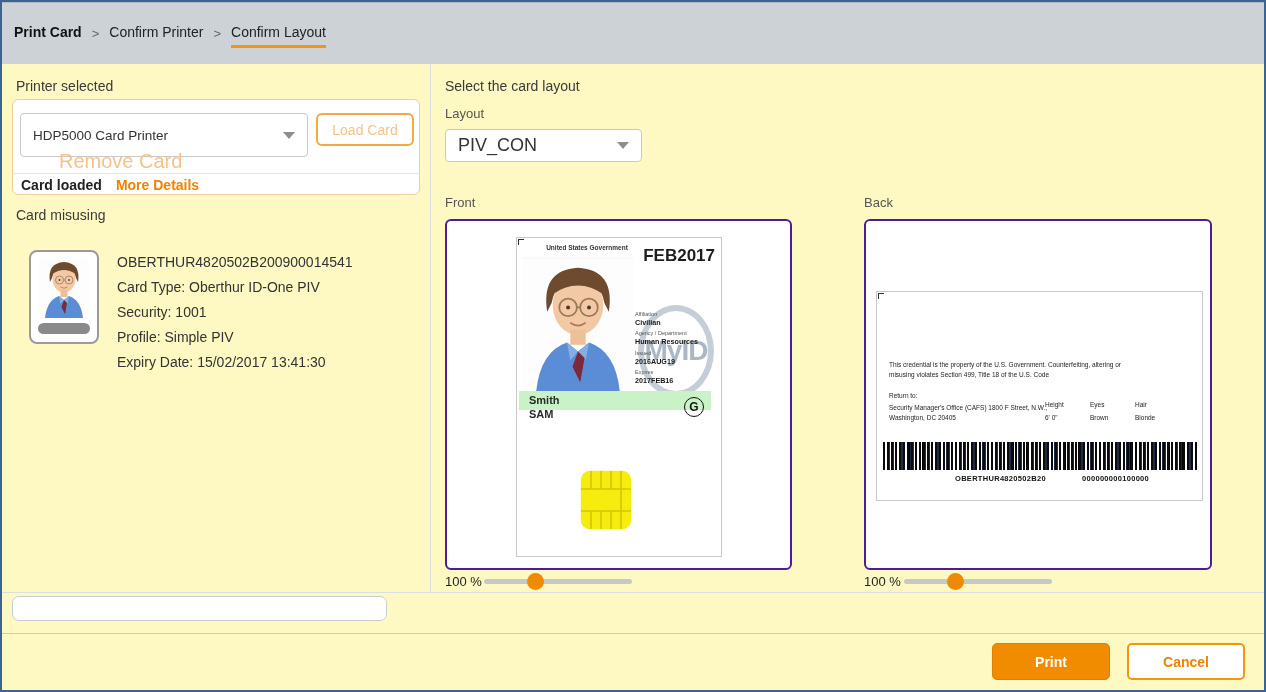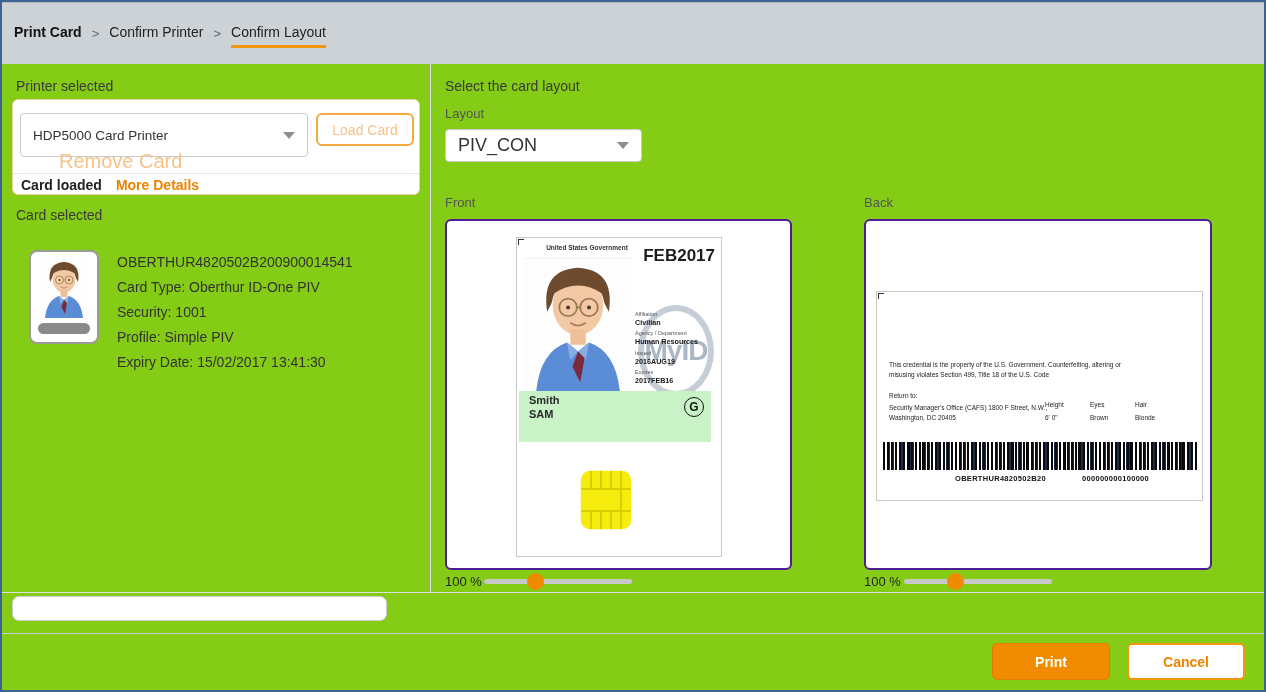--- a/index.html
+++ b/index.html
@@ -1,18 +1,18 @@
 <!DOCTYPE html>
 <html><head>
 <meta charset="utf-8">
 <style>
   * { margin:0; padding:0; box-sizing:border-box; }
   html,body { width:1266px; height:692px; }
   body { font-family:"Liberation Sans", sans-serif; background:#fff; }
-  .app { position:relative; width:1266px; height:692px; border:2px solid #3a6494; background:#84cc16; overflow:hidden; }
+  .app { position:relative; width:1266px; height:692px; border:2px solid #3a6494; background:#fef9c3; overflow:hidden; }
 
   
   .header { position:absolute; left:0; top:0; width:100%; height:62px; background:#cdd2d6; border-top:1px solid #b3b9be; }
   .breadcrumb { position:absolute; left:12px; top:21px; font-size:14px; color:#222; display:flex; align-items:center; gap:10px; }
   .crumb { padding-bottom:5px; border-bottom:3px solid transparent; }
   .crumb.first { font-weight:bold; color:#111; }
   .crumb.active { border-bottom-color:#f0960f; }
   .crumb-sep { color:#5a6a78; font-size:13px; padding-bottom:5px; }
 
   
@@ -57,21 +57,21 @@
   .corner-mark { position:absolute; left:1px; top:1px; width:6px; height:6px; border-left:1px solid #333; border-top:1px solid #333; }
   .gov-title { position:absolute; left:8px; top:6px; width:124px; text-align:center; font-size:6.5px; font-weight:bold; color:#333; }
   .big-date { position:absolute; right:6px; top:8px; font-size:17px; font-weight:bold; color:#1d1d1d; }
   .photo-area { position:absolute; left:6px; top:19px; width:110px; height:134px; background:#faf8f5; }
   .photo-area svg { width:100%; height:100%; }
   .watermark { position:absolute; left:121px; top:67px; width:76px; height:92px; border:6px solid rgba(140,155,175,.5); border-radius:50%; display:flex; align-items:center; justify-content:center; z-index:1; }
   .watermark span { font-size:28px; font-weight:bold; color:rgba(118,138,162,.62); letter-spacing:-1px; }
   .front-info { position:absolute; left:118px; top:69px; width:86px; z-index:2; }
   .front-info .lbl { font-size:5.5px; color:#555; line-height:7px; margin-top:3.5px; }
   .front-info .val { font-size:7.2px; font-weight:bold; color:#18181c; line-height:9px; }
-  .name-band { position:absolute; left:2px; top:153px; width:192px; height:51px; background:#c9f2c7; z-index:2; }
+  .name-band { position:absolute; left:2px; top:153px; width:192px; height:19px; background:#c9f2c7; z-index:2; }
   .name-band .nm { position:absolute; left:10px; top:3px; font-size:11px; font-weight:bold; color:#2a2a2a; line-height:13.5px; }
   .g-badge { position:absolute; right:7px; top:6px; width:20px; height:20px; border:1.6px solid #111; border-radius:50%; display:flex; align-items:center; justify-content:center; font-size:12px; font-weight:bold; color:#111; background:transparent; }
   .chip { position:absolute; left:63px; top:232px; width:52px; height:60px; }
 
   
   .back-card { position:absolute; left:10px; top:70px; width:327px; height:210px; background:#fff; border:1px solid #c9c9c9; }
   .legal { position:absolute; left:12px; top:68px; width:235px; font-size:6.5px; line-height:9.5px; color:#222; }
   .return-lbl { position:absolute; left:12px; top:100px; font-size:6.5px; color:#222; }
   .address { position:absolute; left:12px; top:111px; width:162px; font-size:6.5px; line-height:9.5px; color:#222; }
   .attr { position:absolute; font-size:6.5px; color:#222; }
@@ -122,21 +122,21 @@
     </div>
     <div class="btn-loadcard">Load Card</div>
     <div class="link-remove">Remove Card</div>
     <div class="printer-divider"></div>
     <div class="status-row">
       <span class="status-text">Card loaded</span>
       <span class="link-more">More Details</span>
     </div>
   </div>
 
-  <div class="section-title" style="left:14px; top:205px;">Card selected</div>
+  <div class="section-title" style="left:14px; top:205px;">Card misusing</div>
 
   <div class="avatar-frame">
     <svg class="avatar-photo" viewBox="0 0 100 120">
       <rect width="100" height="120" fill="#fdfdfd"></rect>
       <path d="M22 48 Q16 10 50 8 Q84 10 78 48 L74 40 Q70 18 50 18 Q30 18 26 40 Z" fill="#6e4a2e"></path>
       <ellipse cx="50" cy="42" rx="23" ry="27" fill="#f2c9a4"></ellipse>
       <path d="M27 32 Q32 14 50 14 Q68 14 73 32 Q62 24 50 24 Q38 24 27 32 Z" fill="#6e4a2e"></path>
       <circle cx="41" cy="44" r="8" fill="none" stroke="#9a7a55" stroke-width="1.6"></circle>
       <circle cx="60" cy="44" r="8" fill="none" stroke="#9a7a55" stroke-width="1.6"></circle>
       <line x1="49" y1="44" x2="52" y2="44" stroke="#9a7a55" stroke-width="1.6"></line>

